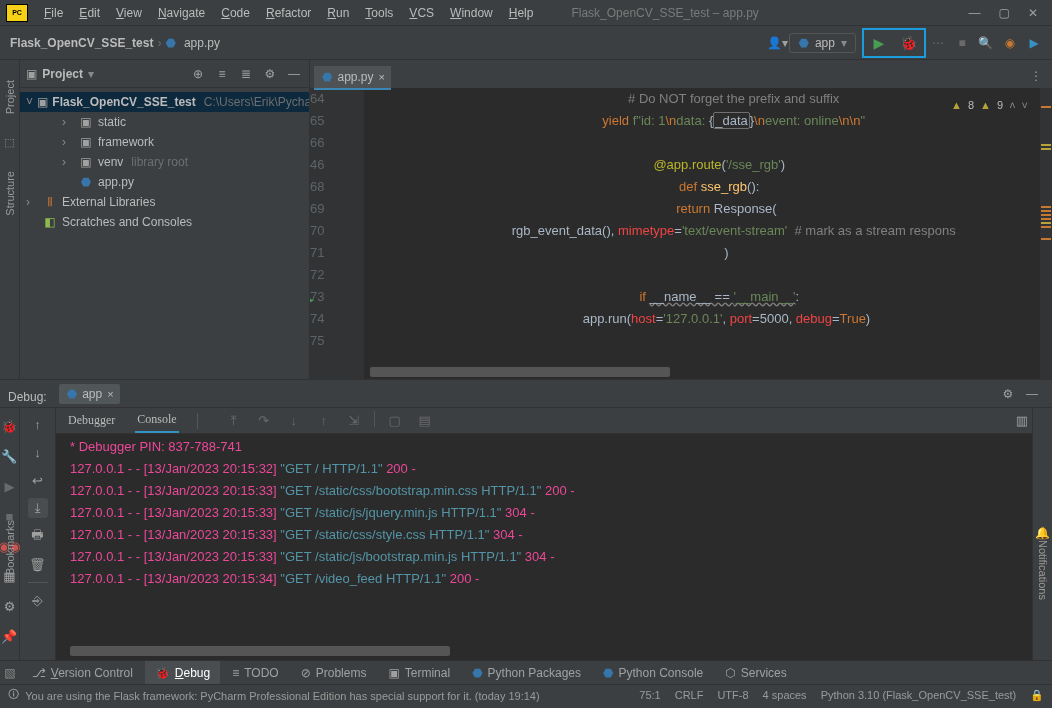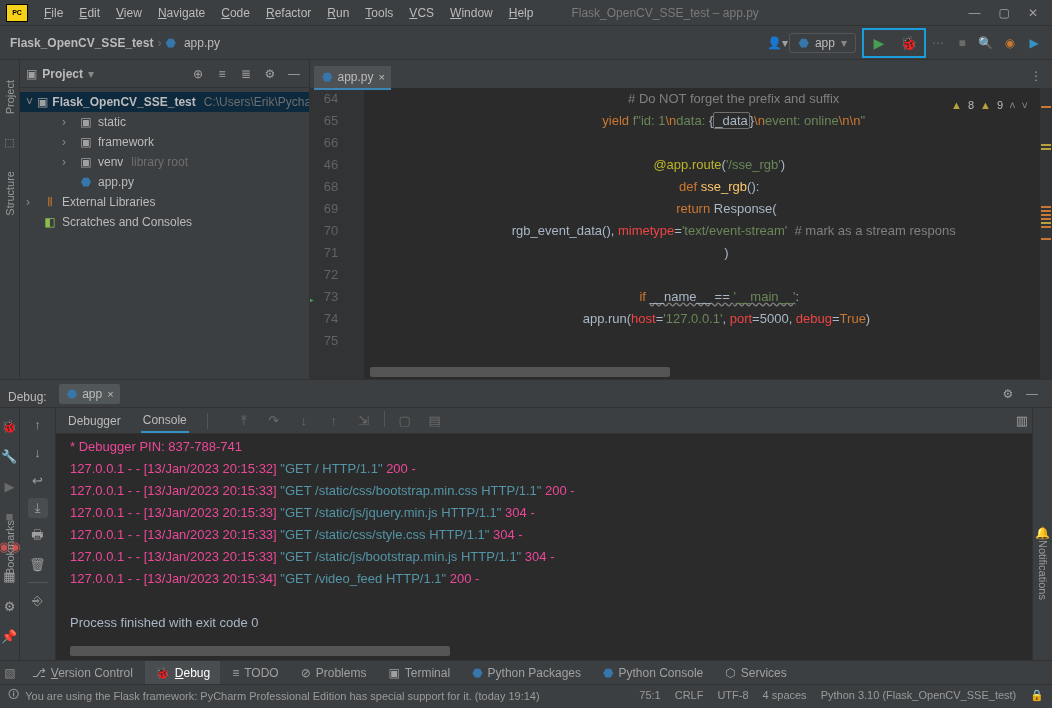--- a/index.html
+++ b/index.html
@@ -43,21 +43,21 @@
 .tree-row.sel { background:#0d293e; }
 .tree-row .dim { color:#6e6e6e; margin-left:4px;}
 
 
 .editor { flex:1; background:#2b2b2b; display:flex; flex-direction:column; position:relative;}
 .editor-tabs { height:28px; background:#3c3f41; display:flex; align-items:flex-end; padding-left:4px; position:relative;}
 .editor-tab { background:#515658; padding:4px 6px 4px 8px; display:flex; align-items:center; gap:5px; border-bottom:2px solid #3c86b5; font-size:12px; height:24px; position:relative; top:2px; z-index:2;}
 .editor-tab.active { background:#4e5254; }
 .editor-tab .close { color:#bbb; font-size:11px;}
 .editor-body { flex:1; display:flex; font-family:'Consolas','Courier New',monospace; font-size:13px; line-height:22px; overflow:hidden; position:relative;}
-.gutter { width:54px; background:#313335; color:#606366; text-align:center; padding-right:12px;}
+.gutter { width:54px; background:#313335; color:#606366; text-align:left; padding-right:12px;}
 .gutter-row { height:22px; position:relative;}
 .gutter-icon { position:absolute; left:-4px; top:3px; color:#499c54; font-size:10px;}
 .code { flex:1; padding-left:8px; white-space:pre; color:#a9b7c6;}
 .code-row { height:22px;text-align:center;}
 .kw { color:#cc7832; }
 .str { color:#6a8759; }
 .dec { color:#bbb529; }
 .fn { color:#ffc66d; }
 .param { color:#ef4444; }
 .cls { color:#a9b7c6; }
@@ -81,21 +81,21 @@
 .debug-header .spacer { flex:1;}
 .debug-main { flex:1; display:flex;}
 .debug-lefticons { width:20px; display:flex; flex-direction:column; align-items:center; gap:10px; padding-top:8px; background:#3c3f41; border-right:1px solid #323232;}
 .debug-lefticons2 { width:36px; display:flex; flex-direction:column; align-items:center; gap:8px; padding-top:6px; background:#3c3f41; border-right:1px solid #323232;}
 .dbg-icon { width:20px; height:20px; display:flex; align-items:center; justify-content:center; color:#a0a0a0; cursor:pointer; font-size:13px;}
 .dbg-icon.sel { background:#4a4d4f; border-radius:3px;}
 .dbg-icon.green { color:#499c54;}
 .dbg-icon.red { color:#c75450;}
 .debug-content { flex:1; background:#2b2b2b; display:flex; flex-direction:column;}
 .debug-tabs { height:26px; display:flex; align-items:center; gap:18px; padding-left:10px; border-bottom:1px solid #323232; background:#3c3f41;}
-.debug-tabs .dtab { color:#bbbbbb; cursor:pointer; padding:4px 2px;}
+.debug-tabs .dtab { color:#bbbbbb; cursor:pointer; padding:4px 2px;font-family:Liberation Serif, serif;}
 .debug-tabs .sep { width:1px; height:16px; background:#555;}
 .debug-tabs .tool-icons { display:flex; gap:10px; padding-left:8px;}
 .console { flex:1; padding:2px 10px 10px 14px; font-family:'Consolas','Courier New',monospace; font-size:13px; line-height:22px; color:#a9b7c6; overflow:hidden; position:relative;}
 .console .red { color:#ec4899;}
 .console .teal { color:#5394a6;}
 .console-hscroll { position:absolute; bottom:4px; left:14px; height:10px; width:380px; background:#555; border-radius:2px;}
 .sidebar-right { width:20px; background:#3c3f41; display:flex; flex-direction:column; align-items:center; justify-content:flex-end; padding-bottom:60px; border-left:1px solid #323232;}
 
 
 .bottom-tools { height:24px; background:#3c3f41; display:flex; align-items:center; gap:2px; border-top:1px solid #323232;}
@@ -328,21 +328,20 @@
       </div>
       <div class="console" id="console">
           <div> <span class="red">* Debugger PIN: 837-788-741</span></div>
           <div><span class="red">127.0.0.1 - - [13/Jan/2023 20:15:32] </span><span class="teal">"GET / HTTP/1.1"</span><span class="red"> 200 -</span></div>
           <div><span class="red">127.0.0.1 - - [13/Jan/2023 20:15:33] </span><span class="teal">"GET /static/css/bootstrap.min.css HTTP/1.1"</span><span class="red"> 200 -</span></div>
           <div><span class="red">127.0.0.1 - - [13/Jan/2023 20:15:33] </span><span class="teal">"GET /static/js/jquery.min.js HTTP/1.1"</span><span class="red"> 304 -</span></div>
           <div><span class="red">127.0.0.1 - - [13/Jan/2023 20:15:33] </span><span class="teal">"GET /static/css/style.css HTTP/1.1"</span><span class="red"> 304 -</span></div>
           <div><span class="red">127.0.0.1 - - [13/Jan/2023 20:15:33] </span><span class="teal">"GET /static/js/bootstrap.min.js HTTP/1.1"</span><span class="red"> 304 -</span></div>
           <div><span class="red">127.0.0.1 - - [13/Jan/2023 20:15:34] </span><span class="teal">"GET /video_feed HTTP/1.1"</span><span class="red"> 200 -</span></div>
           <div>&nbsp;</div>
-          <div>Process finished with exit code 0</div>
         <div class="console-hscroll"></div>
       </div>
     </div>
     <div class="sidebar-right">
       <span style="color:#888;">🔔</span>
       <span class="side-label" style="writing-mode:vertical-rl;transform:none;">Notifications</span>
     </div>
   </div>
 </div>
 

